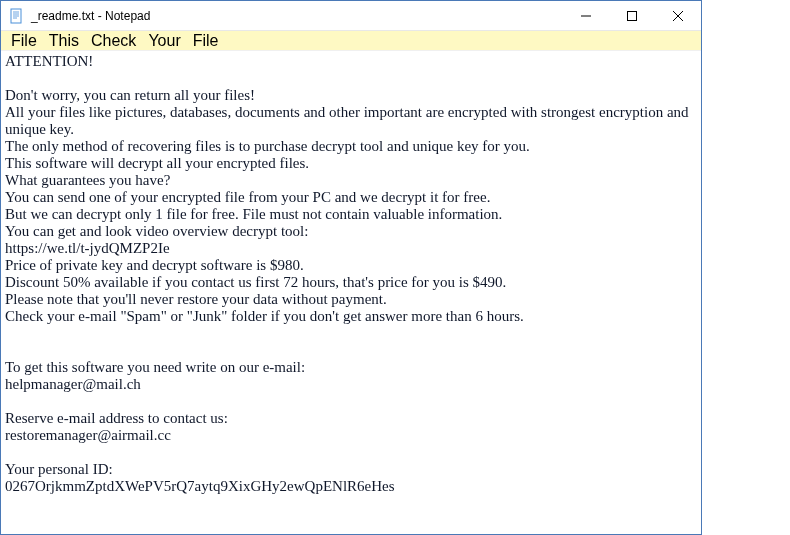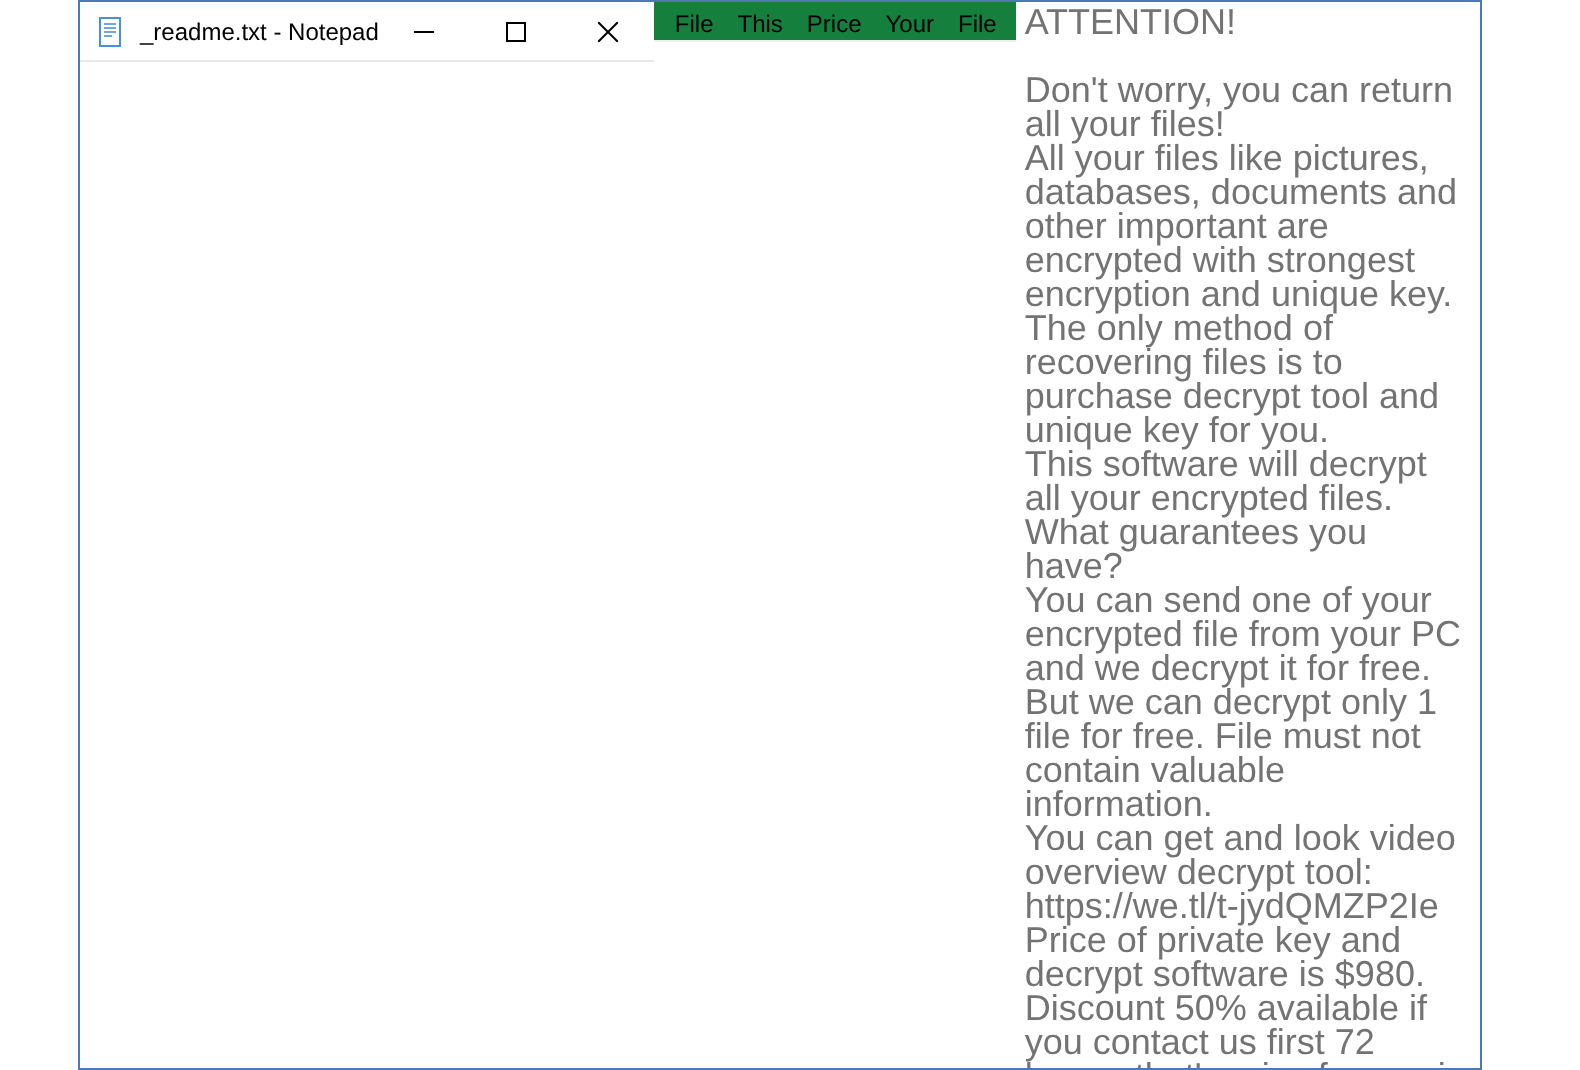--- a/index.html
+++ b/index.html
@@ -1,22 +1,21 @@
 <!DOCTYPE html>
 <html><head>
   <meta charset="utf-8">
   <style>
     * { margin: 0; padding: 0; box-sizing: border-box; }
     html, body { width: 790px; height: 535px; overflow: hidden; font-family: "Segoe UI", Tahoma, sans-serif; background: #fff; }
     .window {
       width: 702px; height: 535px;
       border: 1px solid #4a79b7;
-      display: flex; flex-direction: row;
+      display: flex; flex-direction: column;
       background: #fff;
-      margin-left: 39px;
     }
     .titlebar {
       height: 30px;
       background: #fff;
       display: flex; align-items: center;
       border-bottom: 1px solid #e8e8e8;
     }
     .titlebar .app-icon {
       width: 16px; height: 16px;
       margin-left: 8px; margin-right: 6px;
@@ -30,39 +29,39 @@
     .titlebar .spacer { flex: 1; }
     .win-controls { display: flex; height: 100%; }
     .win-btn {
       width: 46px; height: 30px;
       display: flex; align-items: center; justify-content: center;
       font-size: 10px; color: #000;
       cursor: default;
     }
     .menubar {
       height: 20px;
-      display: flex; align-items: flex-end;
+      display: flex; align-items: flex-start;
       padding: 0 4px;
-      font-size: 12px;
+      font-size: 16px;
       color: #000;
       gap: 0;
-      background: #15803d;
+      background: #fef9c3;
       border-bottom: 1px solid #f0f0f0;
     }
     .menu-item {
       padding: 1px 6px;
       cursor: default;
     }
     .content {
       flex: 1;
       padding: 2px 4px;
-      font-family: Liberation Sans, sans-serif;
-      font-size: 18px;
+      font-family: Liberation Serif, serif;
+      font-size: 15px;
       line-height: 17px;
-      color: #737373;
+      color: #0f172a;
       white-space: pre-wrap;
       word-wrap: break-word;
       overflow: hidden;
       background: #fff;
       position: relative;
     }
   </style>
 </head>
 <body>
 
@@ -95,21 +94,21 @@
             <line x1="0" y1="0" x2="10" y2="10" stroke="#000" stroke-width="1"></line>
             <line x1="10" y1="0" x2="0" y2="10" stroke="#000" stroke-width="1"></line>
           </svg>
       </div>
     </div>
   </div>
 
   <div class="menubar">
     <span class="menu-item">File</span>
     <span class="menu-item">This</span>
-    <span class="menu-item">Price</span>
+    <span class="menu-item">Check</span>
     <span class="menu-item">Your</span>
     <span class="menu-item">File</span>
   </div>
 
   <div class="content"><span>ATTENTION!
 
 Don't worry, you can return all your files!
 All your files like pictures, databases, documents and other important are encrypted with strongest encryption and unique key.
 The only method of recovering files is to purchase decrypt tool and unique key for you.
 This software will decrypt all your encrypted files.

